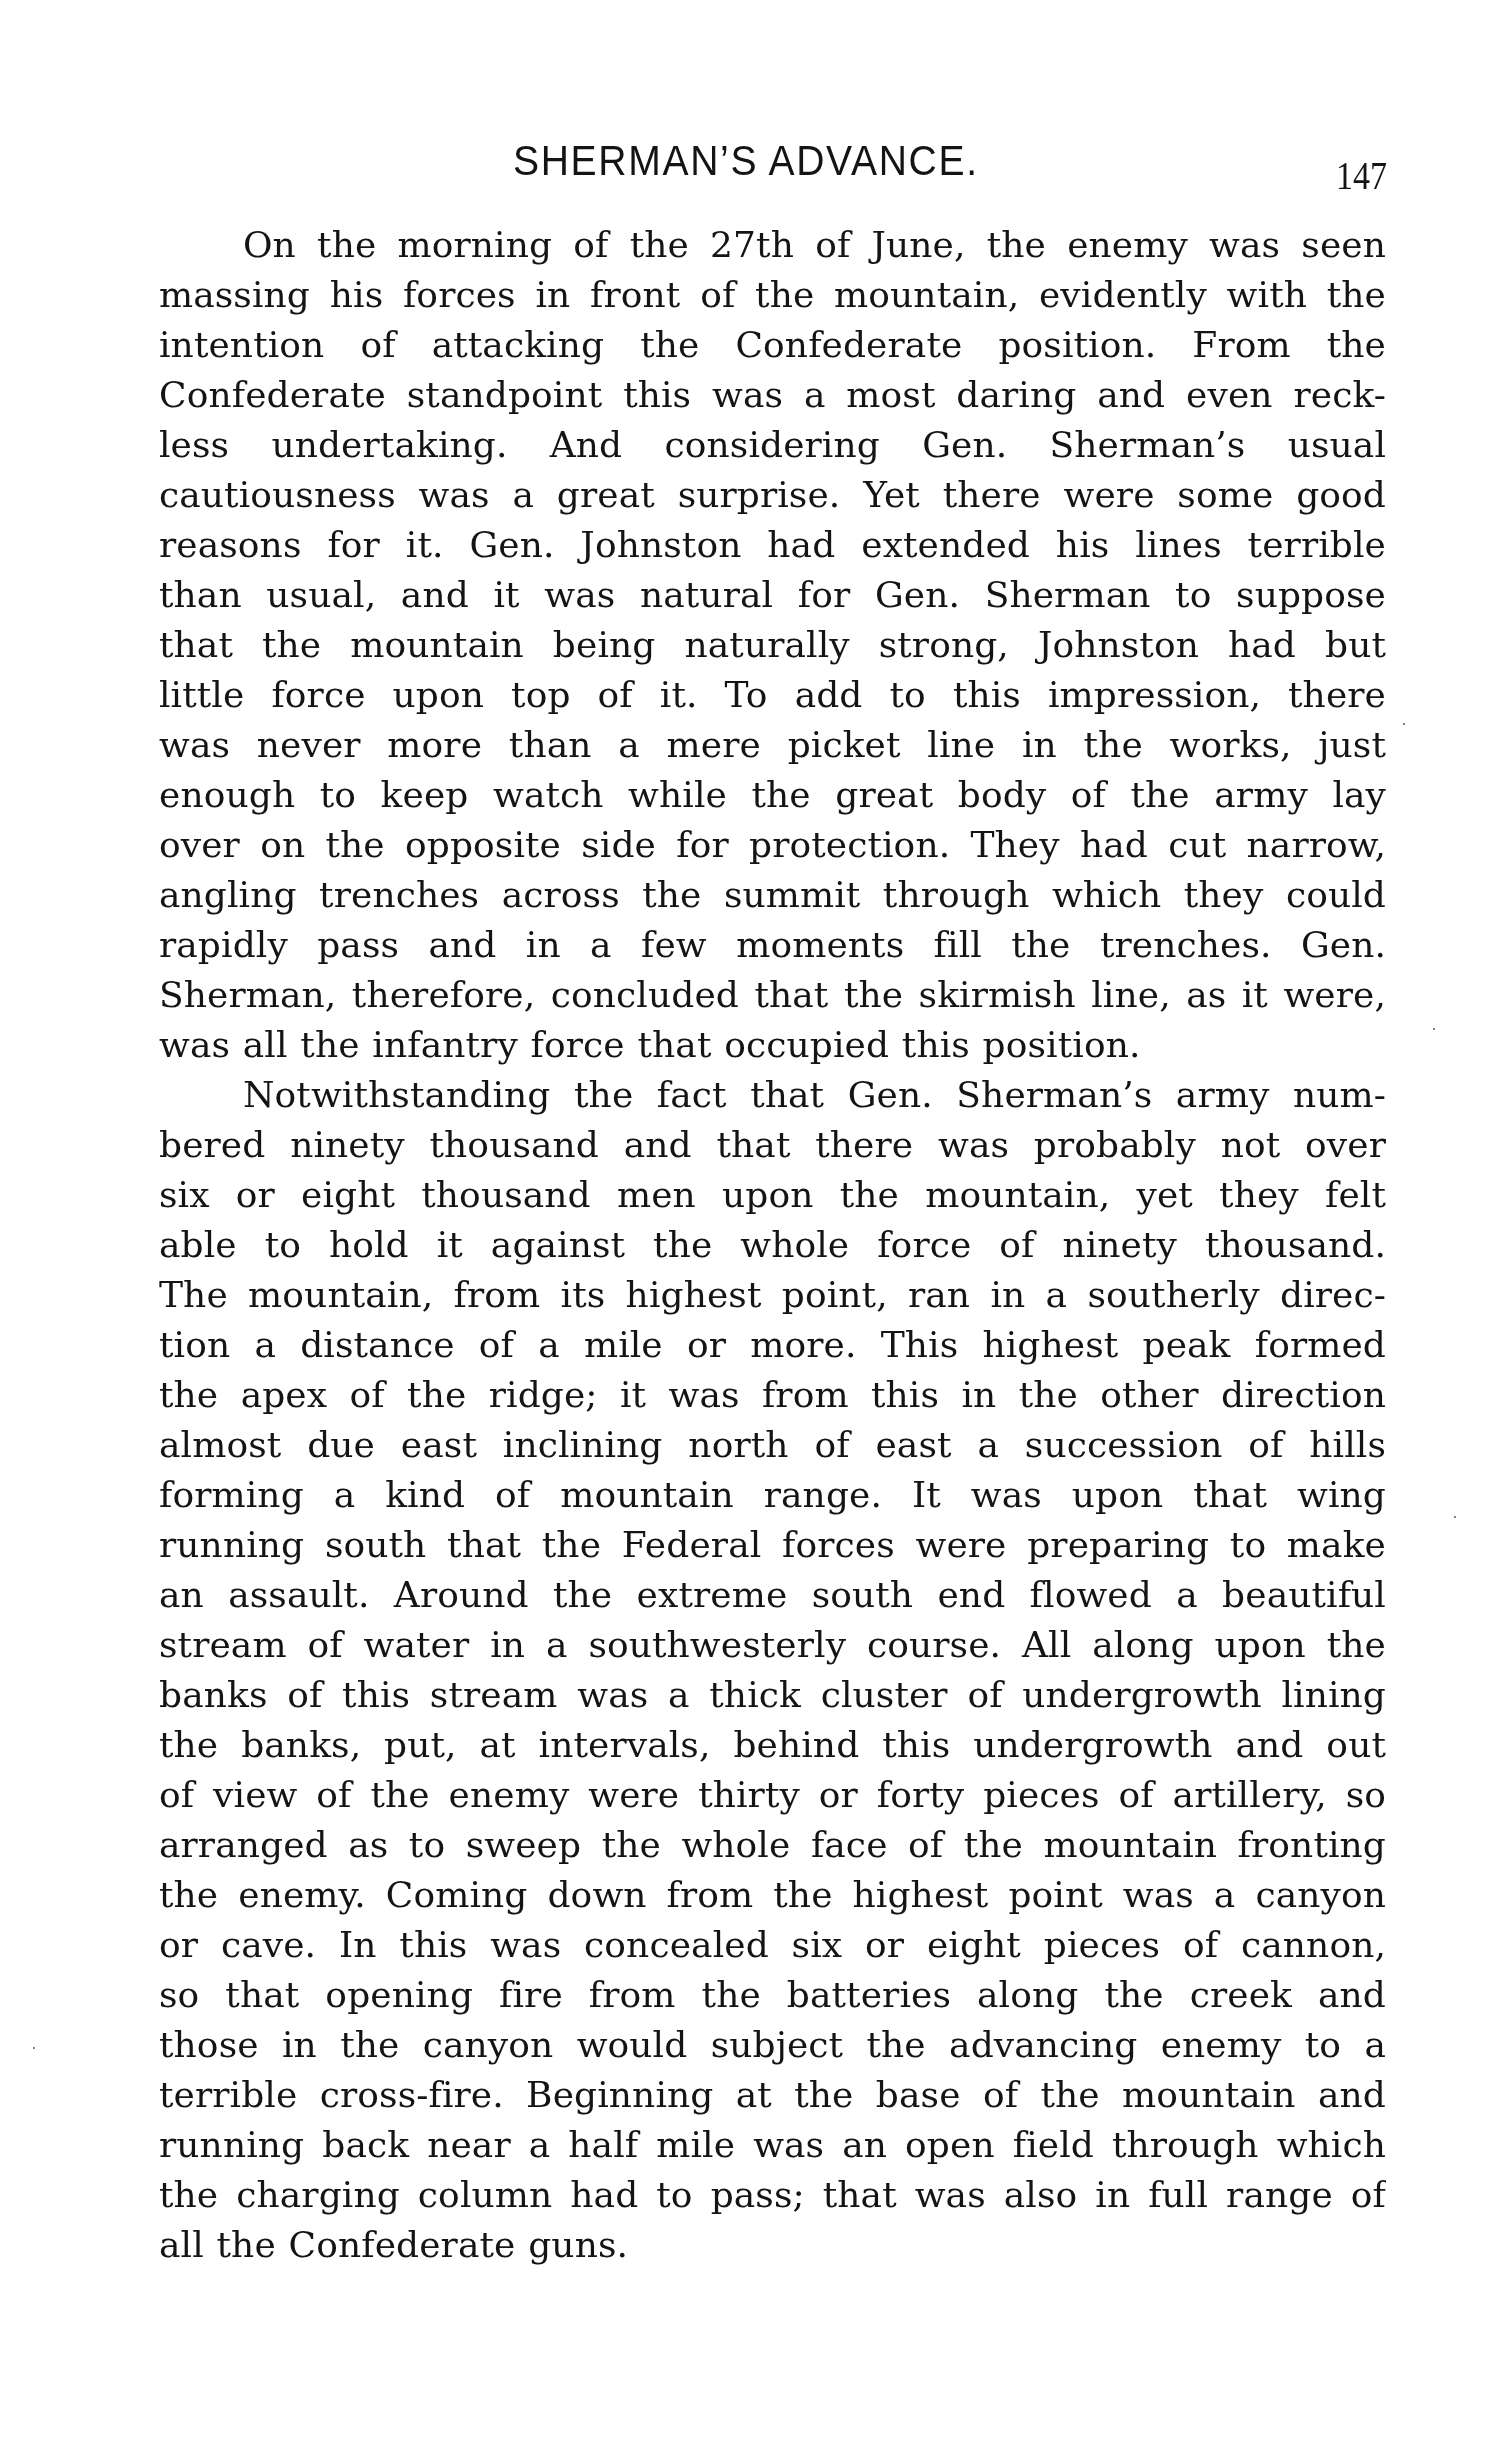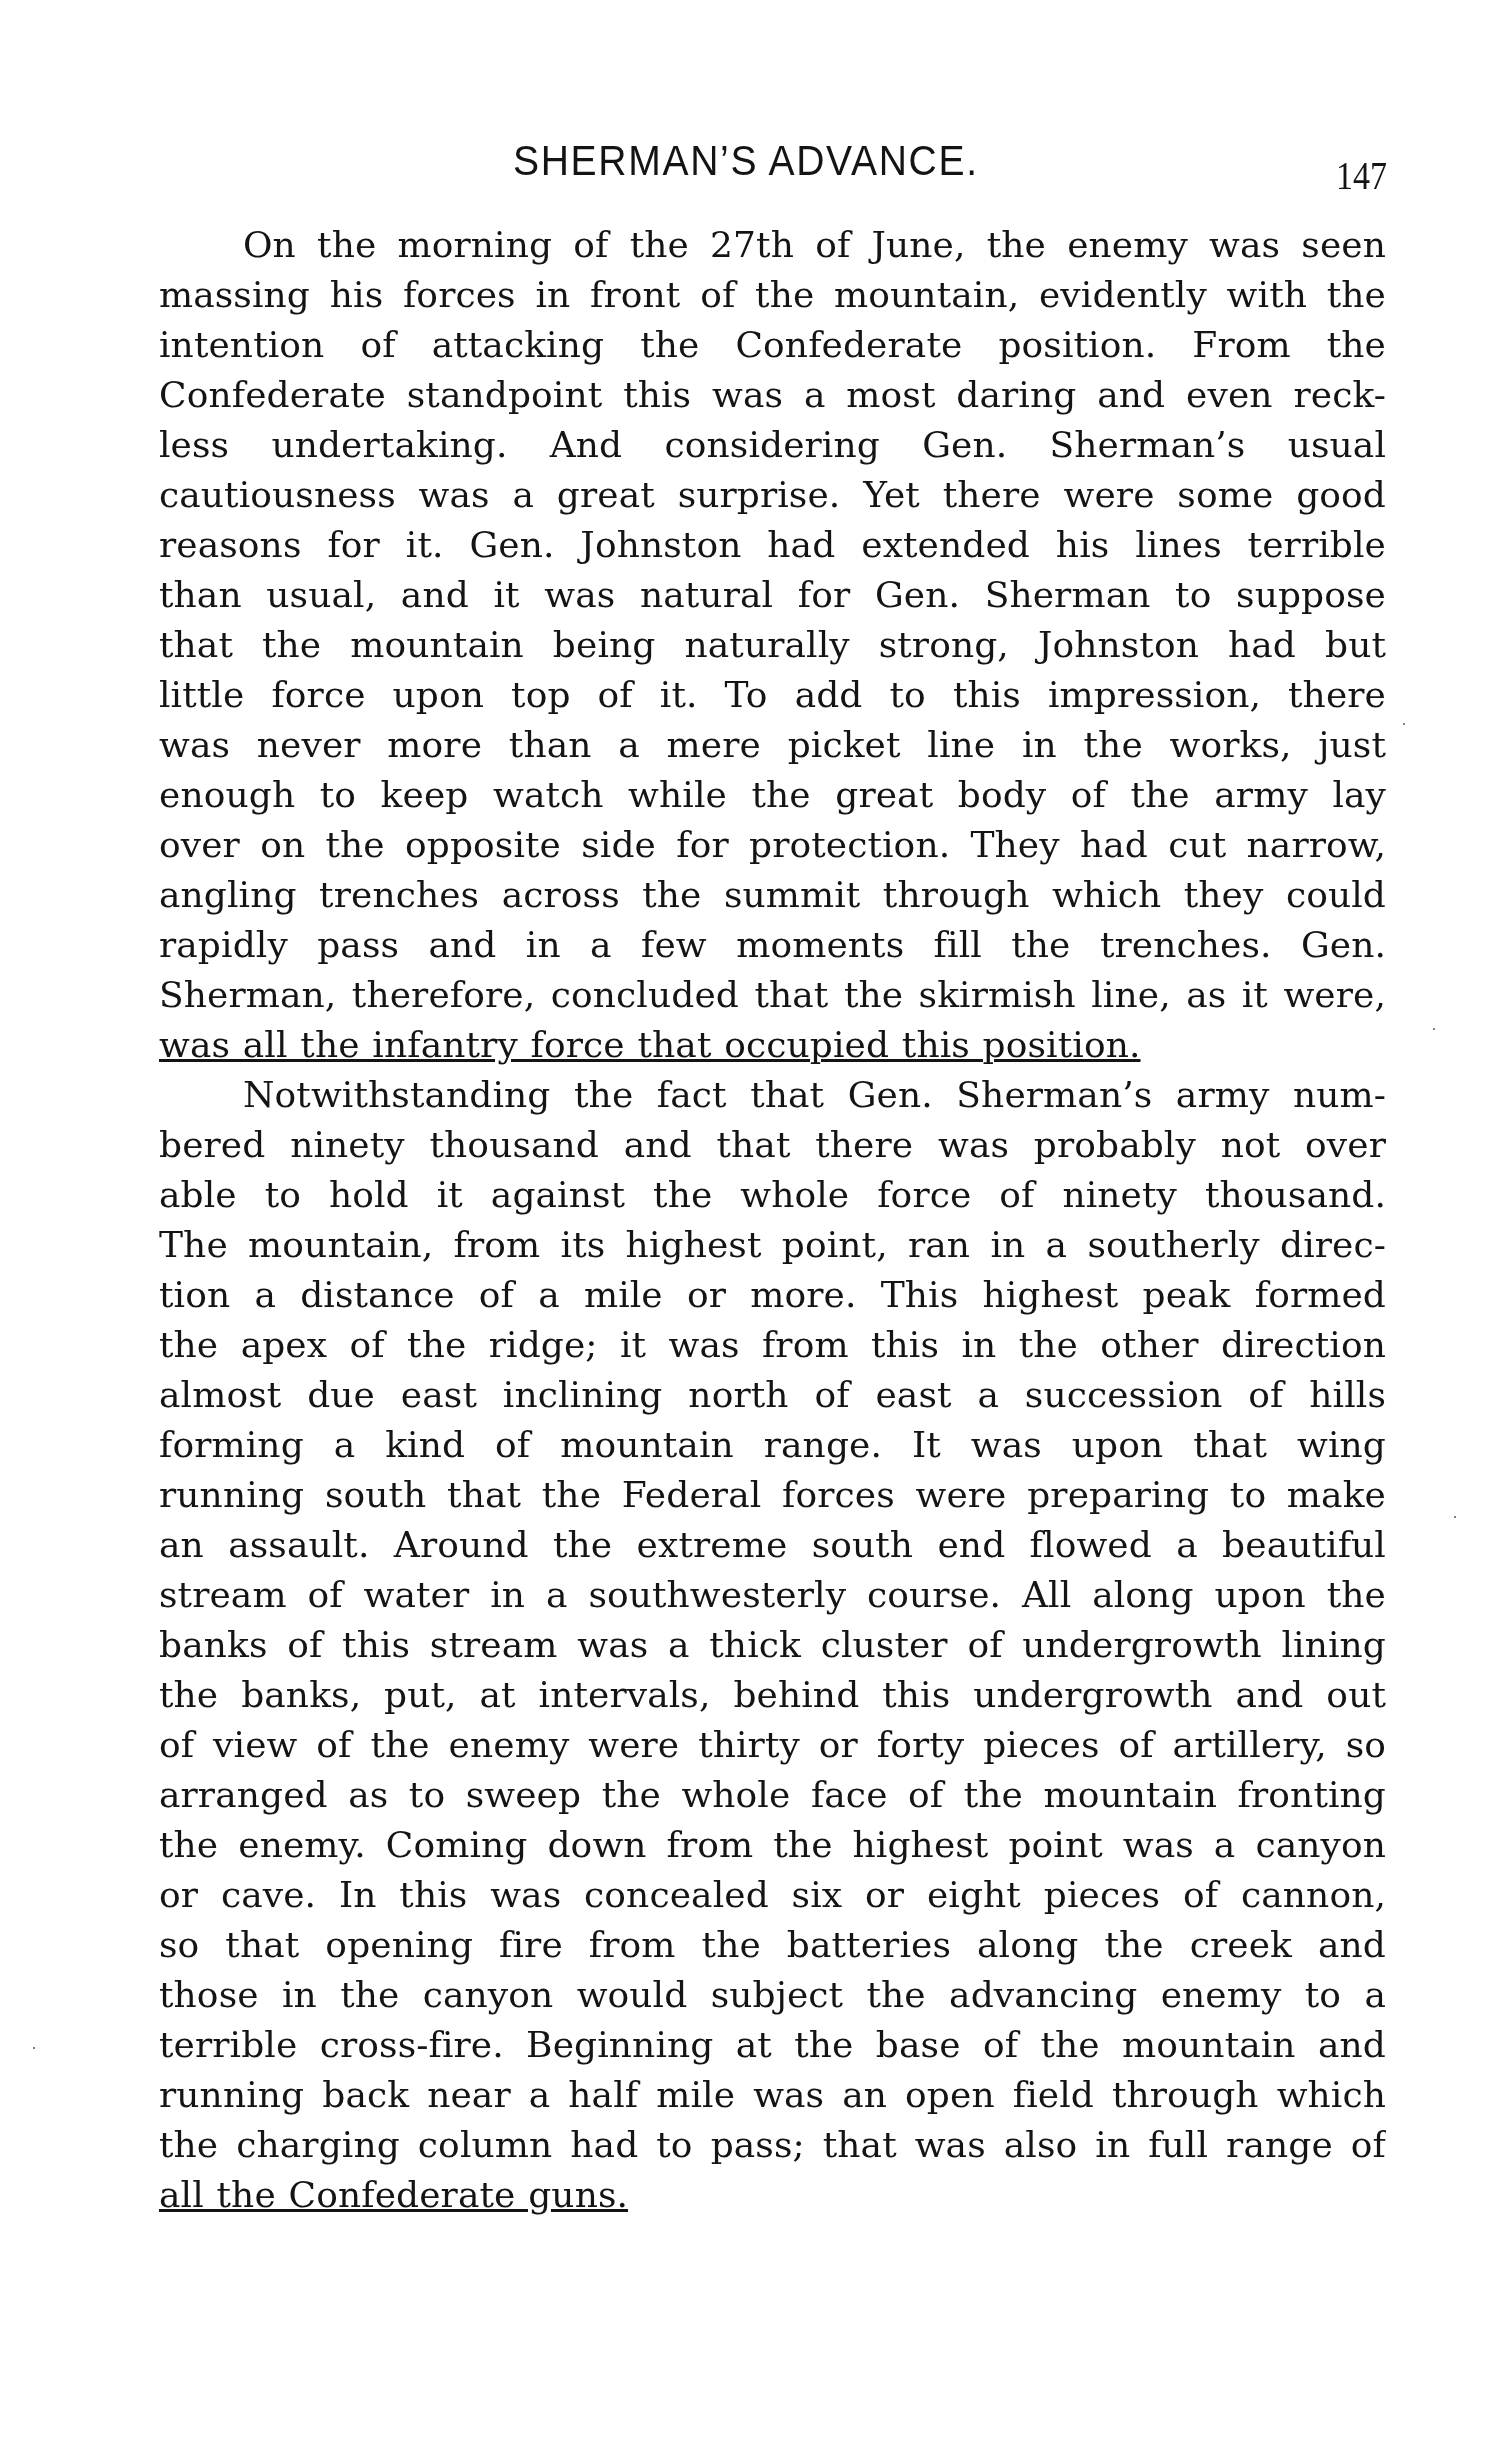--- a/index.html
+++ b/index.html
@@ -64,21 +64,20 @@
     font-size: 36px;
     text-align: justify;
     text-align-last: justify;
     white-space: normal;
     overflow: hidden;
     letter-spacing: 0.1px;
     word-spacing: 1.2px;
   }
   .line.last {
     text-align-last: left;
-    text-decoration: underline;
   }
   .line.indent {
     padding-left: 84px;
   }
   .speck {
     position: absolute;
     width: 2.4px; height: 2.4px;
     background: #555;
     border-radius: 50%;
   }
@@ -111,20 +110,21 @@
       <span class="line">over on the opposite side for protection. They had cut narrow,</span>
       <span class="line">angling trenches across the summit through which they could</span>
       <span class="line">rapidly pass and in a few moments fill the trenches. Gen.</span>
       <span class="line">Sherman, therefore, concluded that the skirmish line, as it were,</span>
       <span class="line last">was all the infantry force that occupied this position.</span>
     </div>
 
     <div>
       <span class="line indent">Notwithstanding the fact that Gen. Sherman’s army num-</span>
       <span class="line">bered ninety thousand and that there was probably not over</span>
+      <span class="line">six or eight thousand men upon the mountain, yet they felt</span>
       <span class="line">able to hold it against the whole force of ninety thousand.</span>
       <span class="line">The mountain, from its highest point, ran in a southerly direc-</span>
       <span class="line">tion a distance of a mile or more. This highest peak formed</span>
       <span class="line">the apex of the ridge; it was from this in the other direction</span>
       <span class="line">almost due east inclining north of east a succession of hills</span>
       <span class="line">forming a kind of mountain range. It was upon that wing</span>
       <span class="line">running south that the Federal forces were preparing to make</span>
       <span class="line">an assault. Around the extreme south end flowed a beautiful</span>
       <span class="line">stream of water in a southwesterly course. All along upon the</span>
       <span class="line">banks of this stream was a thick cluster of undergrowth lining</span>

